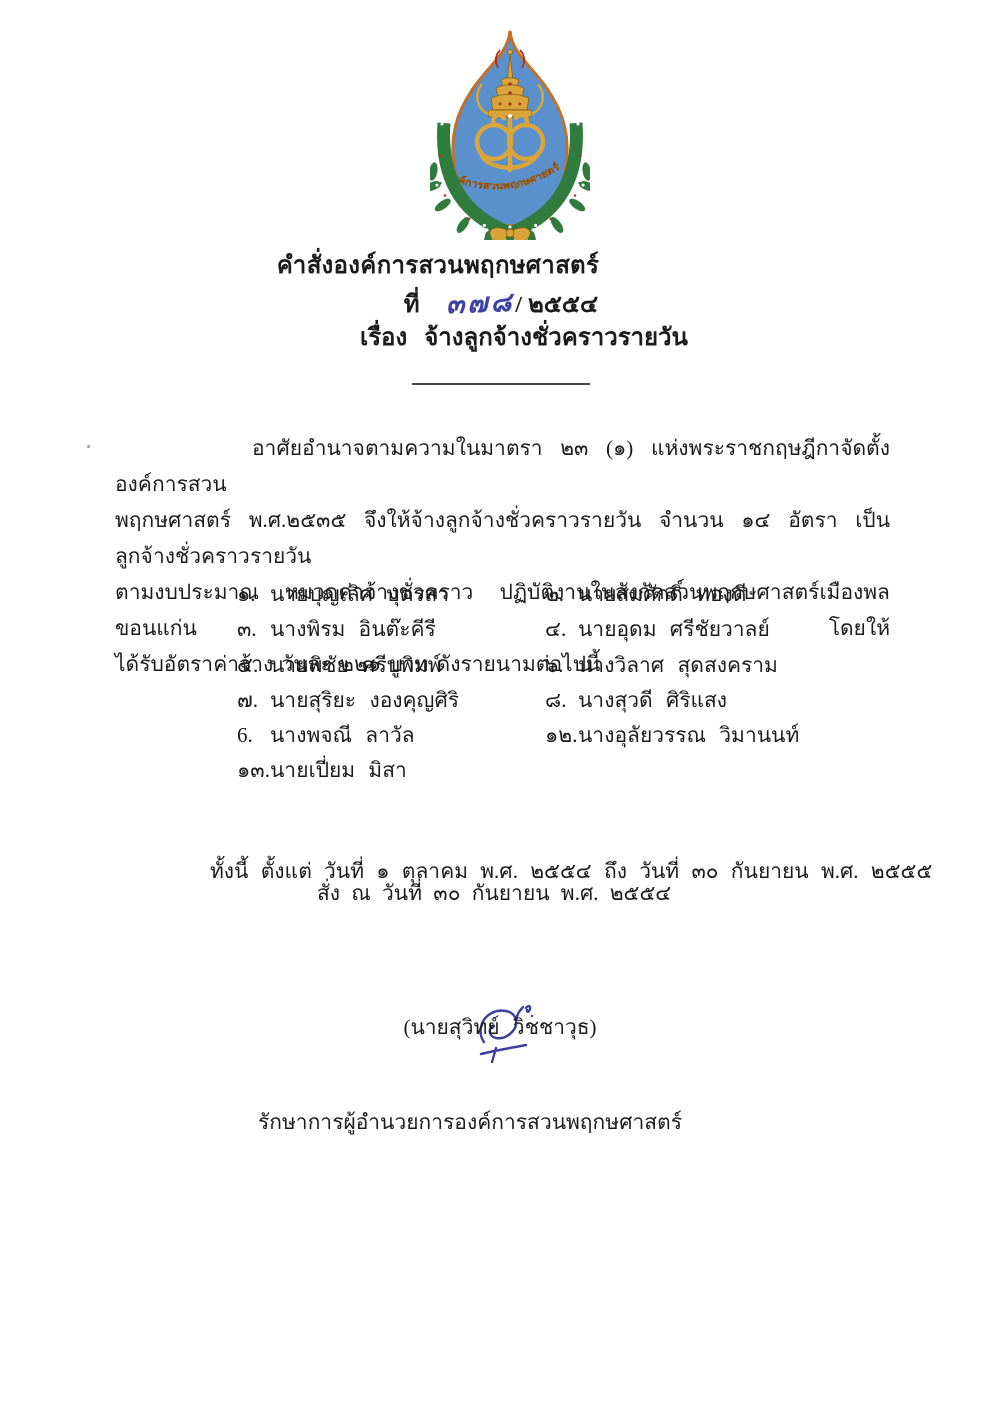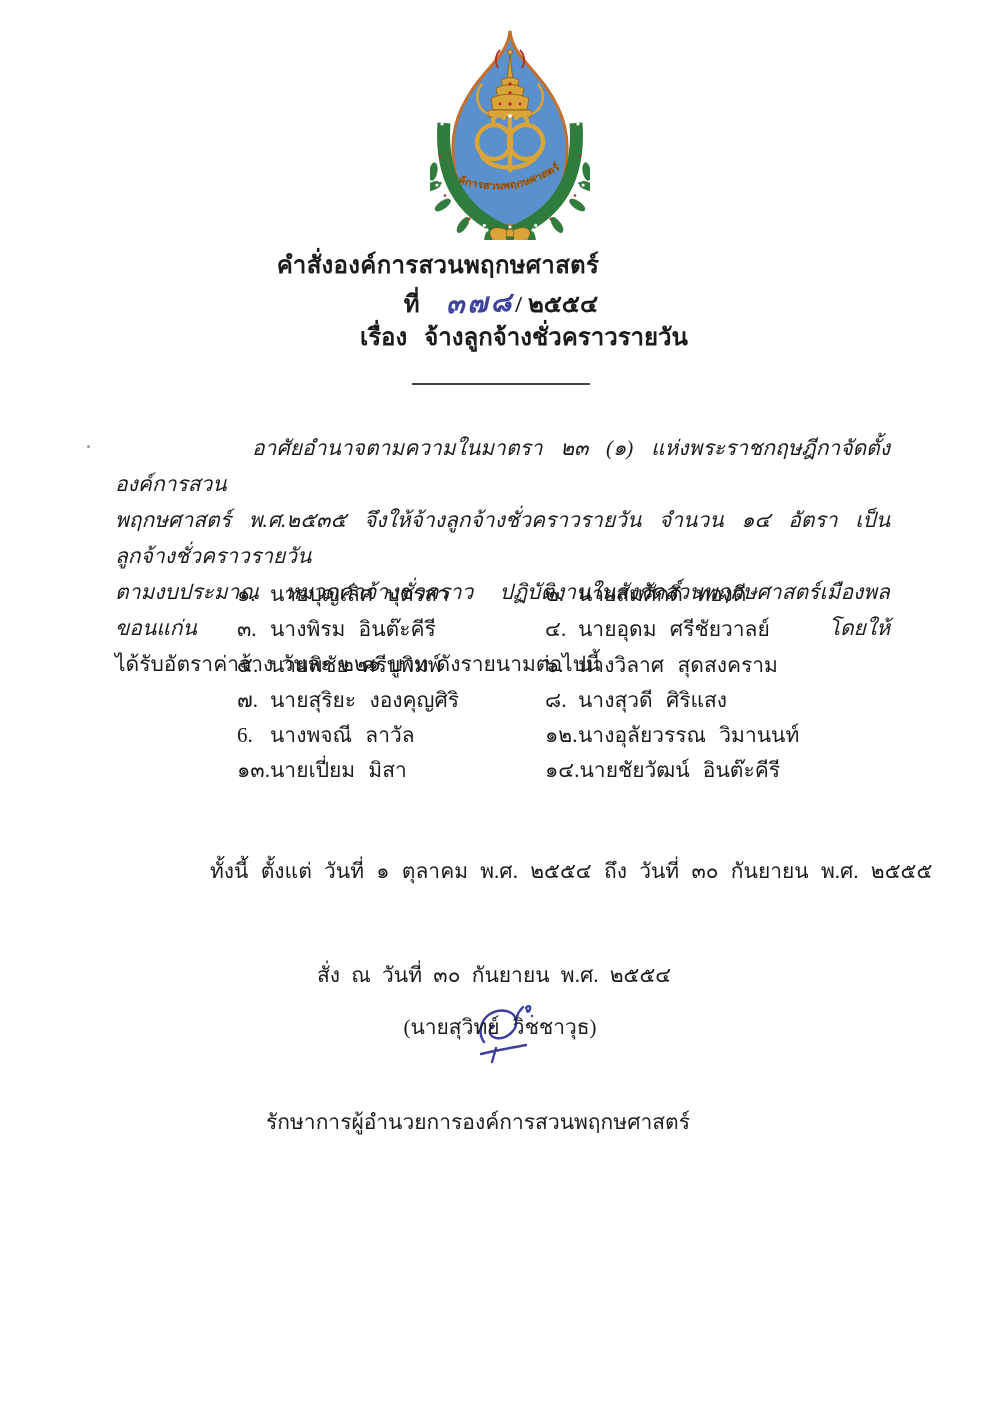--- a/index.html
+++ b/index.html
@@ -28,40 +28,40 @@
     font-size:24px; font-weight:bold; line-height:30px; white-space:nowrap;margin-left:23px;
   }
   .subject .lbl { margin-right:17px; }
   .divider { position:absolute; top:383px; left:412px; width:178px; height:0; border-top:2px solid #454545; }
   .stray-dot { position:absolute; left:87px; top:445px; width:3px; height:3px; border-radius:50%; background:#9b9b9b; }
   .paragraph {
     position:absolute; left:115px; top:430px; width:775px;
     font-size:21px; line-height:36px; word-spacing:3px;
   }
   .pline { min-height:36px; }
-  .pline.just { text-align:justify; text-align-last:justify;font-style:italic; }
+  .pline.just { text-align:justify; text-align-last:justify; }
   .pline.indent { text-indent:137px; }
   .emp-grid {
     position:absolute; left:237px; top:577px; width:660px;
     display:grid; grid-template-columns:308px auto;
     font-size:21px; line-height:35.3px;
   }
   .emp { height:35.3px; white-space:nowrap; }
   .emp .num { display:inline-block; min-width:33px; }
   .emp .nm  { word-spacing:8px; }
   .effective { position:absolute; left:210px; top:856px; font-size:21px; line-height:30px; word-spacing:7px; white-space:nowrap; }
-  .issued    { position:absolute; left:317px; top:960px; font-size:21px; line-height:30px; word-spacing:6px; white-space:nowrap;text-align:center; }
+  .issued    { position:absolute; left:317px; top:878px; font-size:21px; line-height:30px; word-spacing:6px; white-space:nowrap;text-align:center; }
   .signature-box { position:absolute; left:476px; top:1004px; width:62px; height:62px; }
   .signatory {
     position:absolute; left:500px; top:1012px; transform:translateX(-50%);
     font-size:21px; line-height:30px; word-spacing:8px; white-space:nowrap;
   }
   .position {
     position:absolute; left:470px; top:1107px; transform:translateX(-50%);
-    font-size:21px; line-height:30px; white-space:nowrap;margin-left:8px;
+    font-size:21px; line-height:30px; white-space:nowrap;
   }
   .emblem svg text { font-family:"Liberation Serif","DejaVu Serif",serif; font-weight:bold; }
 </style>
 </head>
 <body>
 
 <div class="page">
 
   <div class="emblem">
     <svg viewBox="0 0 160 212" width="160" height="212">
@@ -189,21 +189,20 @@
     <div class="emp"><span class="num">๒.</span><span class="nm">นายสมศักดิ์ ทองดี</span></div>
     <div class="emp"><span class="num">๓.</span><span class="nm">นางพิรม อินต๊ะคีรี</span></div>
     <div class="emp"><span class="num">๔.</span><span class="nm">นายอุดม ศรีชัยวาลย์</span></div>
     <div class="emp"><span class="num">๕.</span><span class="nm">นายพิชัย ศรีบูพิมพ์</span></div>
     <div class="emp"><span class="num">๖.</span><span class="nm">นางวิลาศ สุดสงคราม</span></div>
     <div class="emp"><span class="num">๗.</span><span class="nm">นายสุริยะ งองคุญศิริ</span></div>
     <div class="emp"><span class="num">๘.</span><span class="nm">นางสุวดี ศิริแสง</span></div>
     <div class="emp"><span class="num">6.</span><span class="nm">นางพจณี ลาวัล</span></div>
     <div class="emp"><span class="num">๑๒.</span><span class="nm">นางอุลัยวรรณ วิมานนท์</span></div>
     <div class="emp"><span class="num">๑๓.</span><span class="nm">นายเปี่ยม มิสา</span></div>
-    <div class="emp"><span class="num">๑๔.</span><span class="nm">นายชัยวัฒน์ อินต๊ะคีรี</span></div>
   </div>
 
   <div class="effective">ทั้งนี้ ตั้งแต่ วันที่ ๑ ตุลาคม พ.ศ. ๒๕๕๔ ถึง วันที่ ๓๐ กันยายน พ.ศ. ๒๕๕๕</div>
   <div class="issued">สั่ง ณ วันที่ ๓๐ กันยายน พ.ศ. ๒๕๕๔</div>
 
   <div class="signature-box">
     <svg viewBox="0 0 60 62" width="60" height="62" fill="none" stroke="#3b3f9f" stroke-width="2.4" stroke-linecap="round">
       <path d="M8,38 C2,30 4,16 14,10 C24,4 38,6 40,16 C42,26 30,36 20,34 C12,32 12,24 18,22"></path>
       <path d="M40,16 C41,10 44,6 47,3"></path>
       <path d="M50,4 C52,1 55,2 54,5 C53,8 51,9 51,6"></path>

